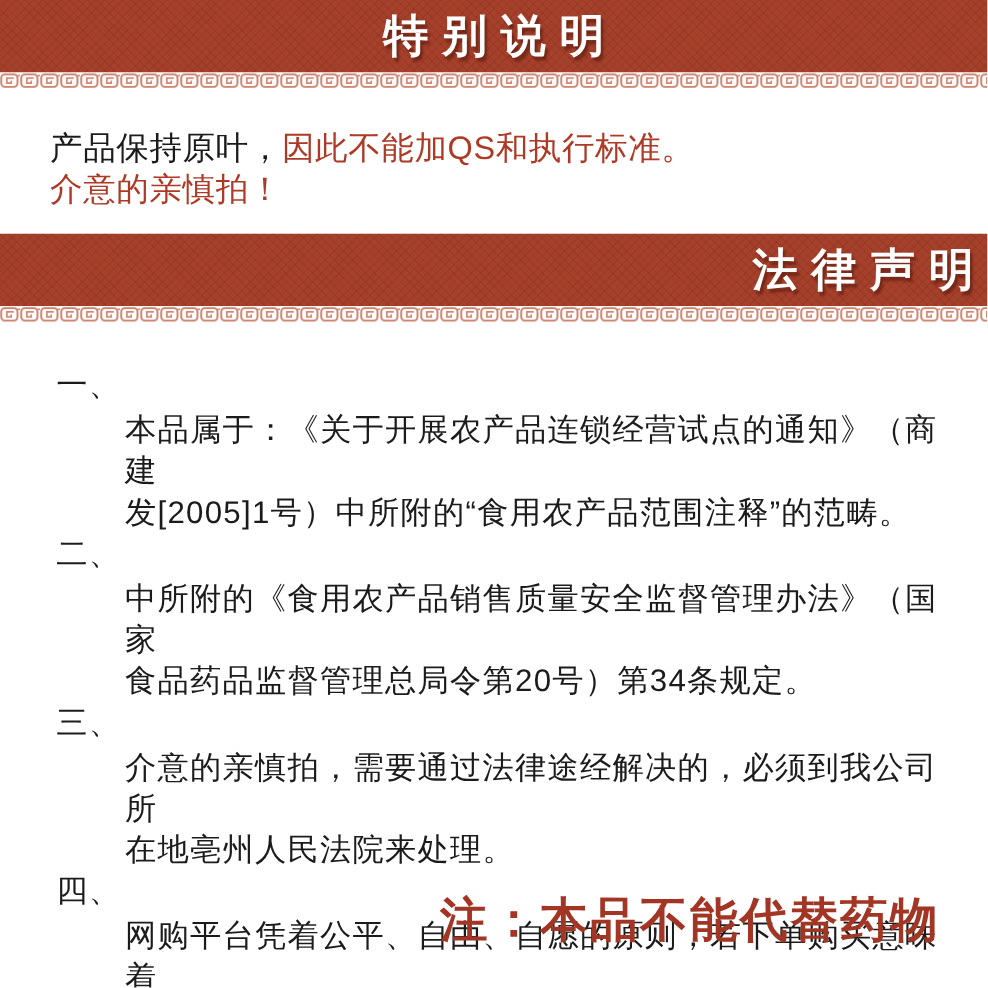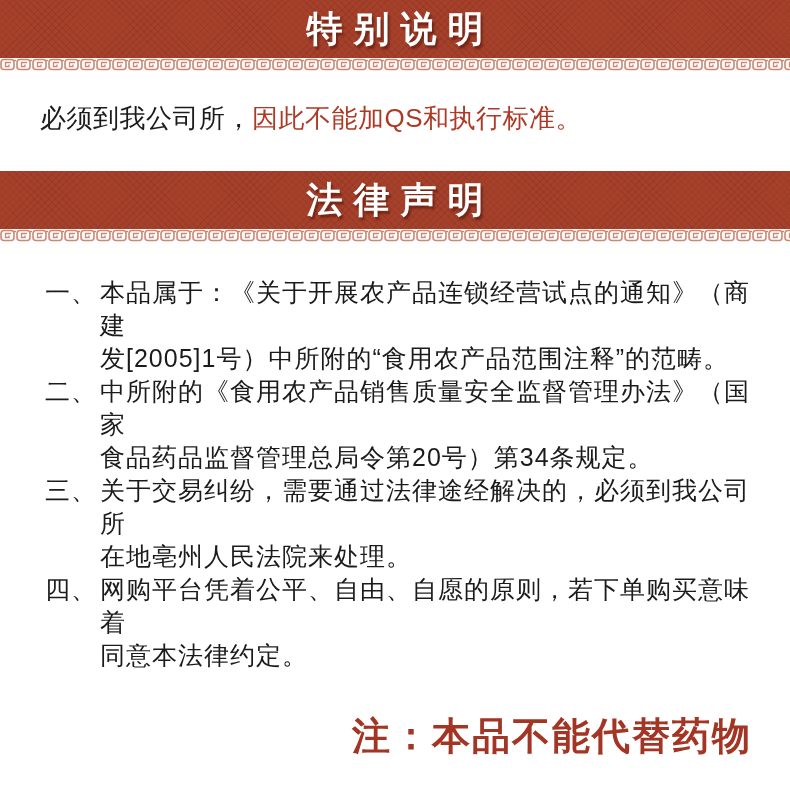--- a/index.html
+++ b/index.html
@@ -34,21 +34,21 @@
   }
   .banner-title {
     color: #ffffff;
     font-size: 36px;
     font-weight: bold;
     letter-spacing: 11px;
     text-indent: 11px;
     text-shadow: 2px 3px 2px rgba(70,15,5,0.5);
     white-space: nowrap;
   }
-  .banner-2 { margin-top: 36px; }
+  .banner-2 { margin-top: 19px; justify-content: flex-end; }
   
   .meander {
     height: 13px;
     color: var(--pattern-color);
     line-height: 0;
     background: #ffffff;
   }
   
   .special-body {
     margin: 31px 38px 0 40px;
@@ -63,21 +63,21 @@
   
   .legal-list {
     margin: 34px 36px 0 45px;
     font-size: 25px;
     line-height: 33px;
     color: var(--text-color);
     letter-spacing: 1px;
   }
   .legal-item { display: flex; align-items: flex-start; }
   .legal-item .marker { width: 55px; flex: 0 0 55px; }
-  .legal-item .itext { flex: 1; white-space: pre-line; }
+  .legal-item .itext { flex: 1; white-space: pre-line; margin-top: 36px; }
   
   .note {
     position: absolute;
     top: 711px; right: 38px;
     font-size: 38px;
     font-weight: bold;
     color: var(--note-red);
     letter-spacing: 2px;
     white-space: nowrap;
   }
@@ -98,21 +98,22 @@
           <rect x="1" y="1.5" width="13" height="10" rx="3" fill="none" stroke="currentColor" stroke-width="1.6"></rect>
           <path d="M11,4.5 H5.5 V8.5 H9 V6.5" fill="none" stroke="currentColor" stroke-width="1.3"></path>
           <path d="M14,2.5 H17" fill="none" stroke="currentColor" stroke-width="1.3"></path>
         </pattern>
       </defs>
       <rect x="0" y="0" width="790" height="13" fill="url(#meander-a)"></rect>
     </svg>
   </div>
 
   <section class="special-body">
-      <div class="special-line"><span>必须到我公司所，</span><span class="red">因此不能加QS和执行标准。</span></div>
+      <div class="special-line"><span>产品保持原叶，</span><span class="red">因此不能加QS和执行标准。</span></div>
+      <div class="special-line"><span class="red">介意的亲慎拍！</span></div>
     </section>
 
   <header class="banner banner-2">
     <h1 class="banner-title">法律声明</h1>
   </header>
 
   <div class="meander">
     <svg width="790" height="13" xmlns="http://www.w3.org/2000/svg">
       <defs>
         <pattern id="meander-b" width="16" height="13" patternUnits="userSpaceOnUse">
@@ -131,21 +132,21 @@
         <span class="itext">本品属于：《关于开展农产品连锁经营试点的通知》（商建
 发[2005]1号）中所附的“食用农产品范围注释”的范畴。</span>
       </div>
       <div class="legal-item">
         <span class="marker">二、</span>
         <span class="itext">中所附的《食用农产品销售质量安全监督管理办法》（国家
 食品药品监督管理总局令第20号）第34条规定。</span>
       </div>
       <div class="legal-item">
         <span class="marker">三、</span>
-        <span class="itext">关于交易纠纷，需要通过法律途经解决的，必须到我公司所
+        <span class="itext">介意的亲慎拍，需要通过法律途经解决的，必须到我公司所
 在地亳州人民法院来处理。</span>
       </div>
       <div class="legal-item">
         <span class="marker">四、</span>
         <span class="itext">网购平台凭着公平、自由、自愿的原则，若下单购买意味着
 同意本法律约定。</span>
       </div>
     </section>
 
   <div class="note">注：本品不能代替药物</div>

